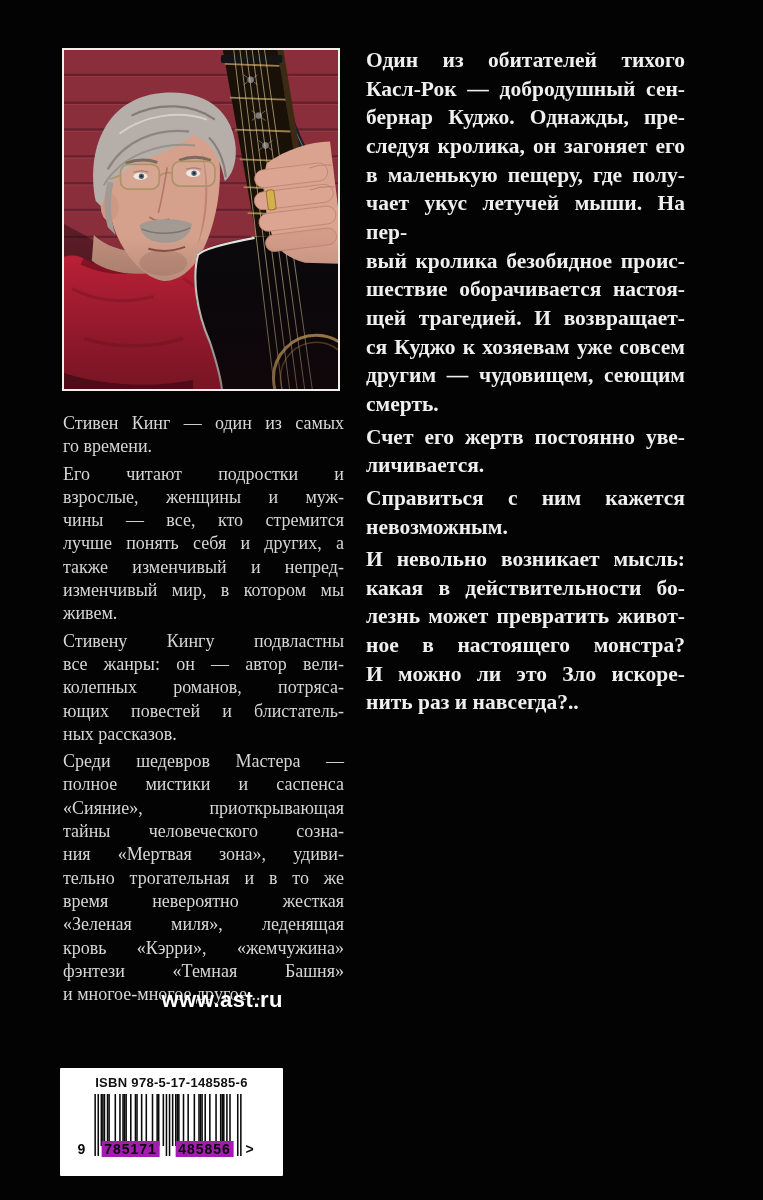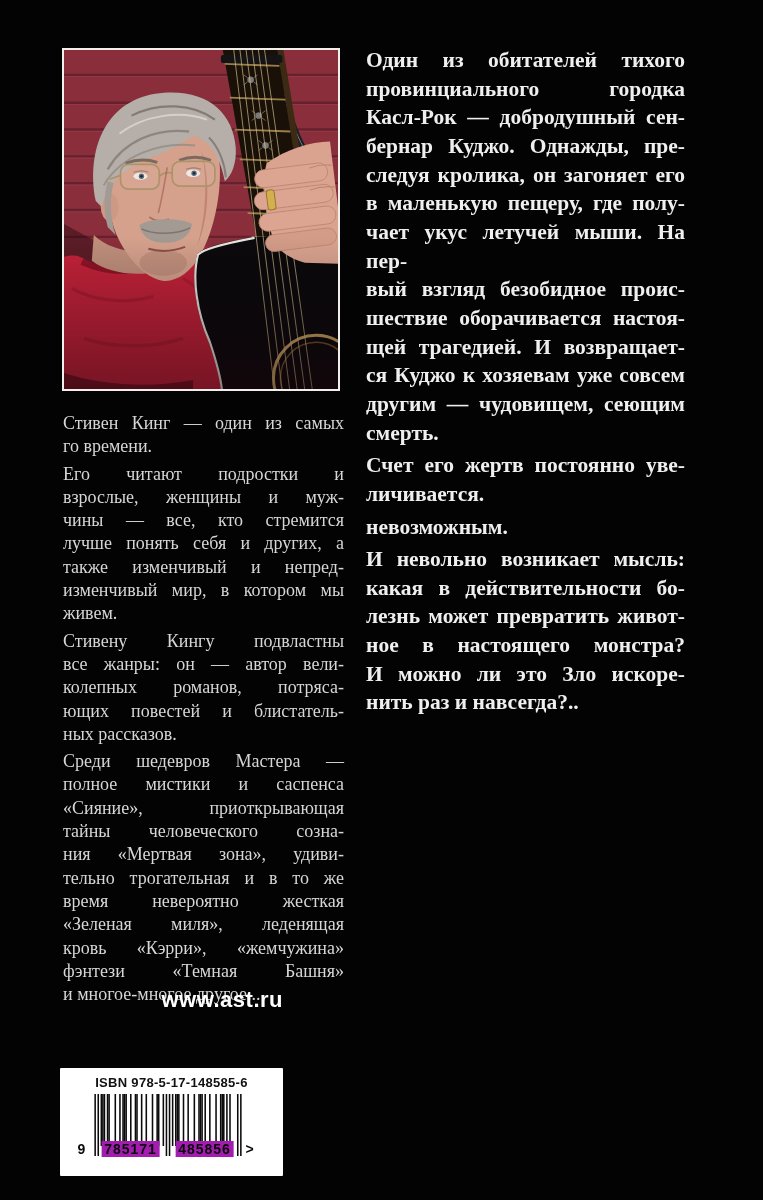--- a/index.html
+++ b/index.html
@@ -247,38 +247,38 @@
         <div class="line just">«Зеленая миля», леденящая</div>
         <div class="line just">кровь «Кэрри», «жемчужина»</div>
         <div class="line just">фэнтези «Темная Башня»</div>
         <div class="line">и многое-многое другое...</div>
       </div>
     </div>
 
   <div class="textcol right-col">
       <div class="para">
         <div class="line just">Один из обитателей тихого</div>
-        <div class="line just">провинциального городка</div>
         <div class="line just">Касл-Рок — добродушный сен-</div>
         <div class="line just">бернар Куджо. Однажды, пре-</div>
         <div class="line just">следуя кролика, он загоняет его</div>
         <div class="line just">в маленькую пещеру, где полу-</div>
         <div class="line just">чает укус летучей мыши. На пер-</div>
-        <div class="line just">вый взгляд безобидное проис-</div>
+        <div class="line just">вый кролика безобидное проис-</div>
         <div class="line just">шествие оборачивается настоя-</div>
         <div class="line just">щей трагедией. И возвращает-</div>
         <div class="line just">ся Куджо к хозяевам уже совсем</div>
         <div class="line just">другим — чудовищем, сеющим</div>
         <div class="line">смерть.</div>
       </div>
       <div class="para">
         <div class="line just">Счет его жертв постоянно уве-</div>
         <div class="line">личивается.</div>
       </div>
       <div class="para">
+        <div class="line just">Справиться с ним кажется</div>
         <div class="line">невозможным.</div>
       </div>
       <div class="para">
         <div class="line just">И невольно возникает мысль:</div>
         <div class="line just">какая в действительности бо-</div>
         <div class="line just">лезнь может превратить живот-</div>
         <div class="line just">ное в настоящего монстра?</div>
         <div class="line just">И можно ли это Зло искоре-</div>
         <div class="line">нить раз и навсегда?..</div>
       </div>

